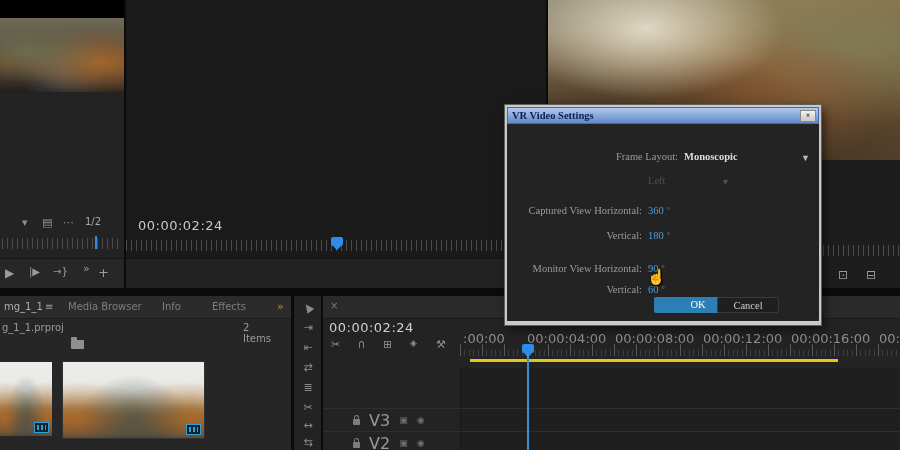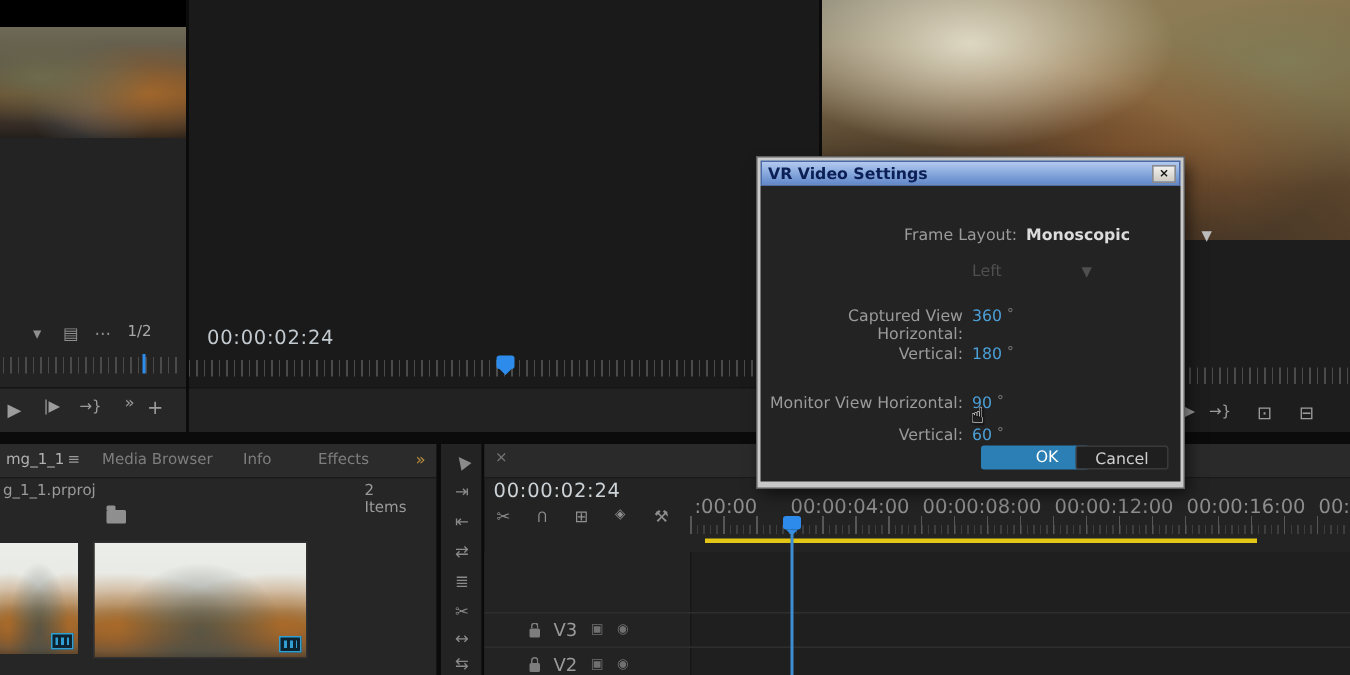--- a/index.html
+++ b/index.html
@@ -50,25 +50,25 @@
   .tool{position:absolute;left:0;width:28px;text-align:center;color:#8a8a8a;font-size:11px;line-height:1;}
   
   .tl-ticks{background-image:
       repeating-linear-gradient(90deg,#575757 0 1px,transparent 1px 22px),
       repeating-linear-gradient(90deg,#3e3e3e 0 1px,transparent 1px 4.4px);
     background-size:100% 12px,100% 6px;background-position:left bottom,left bottom;background-repeat:no-repeat;}
   .rlabel{position:absolute;font-size:13px;color:#8d8d8d;white-space:nowrap;}
   .trackrow{position:absolute;left:0;width:137px;height:22px;display:flex;align-items:center;gap:9px;padding-left:30px;box-sizing:border-box;}
   .lock{position:relative;width:7px;height:6px;background:#7d7d7d;border-radius:1px;margin-top:3px;}
   .lock::before{content:"";position:absolute;top:-4px;left:1px;width:3px;height:3px;border:1px solid #7d7d7d;border-bottom:none;border-radius:3px 3px 0 0;}
-  .tr-label{font-size:12px;color:#9a9a9a;}
+  .tr-label{font-size:16px;color:#9a9a9a;}
   .tr-ico{font-size:9px;color:#707070;line-height:1;}
   
-  .dialog{position:absolute;left:505px;top:105px;width:284px;height:220px;background:#c9c9c9;
-    padding:2px;box-sizing:border-box;box-shadow:0 0 0 1px #5f5f5f,3px 4px 10px rgba(0,0,0,.6);z-index:50;}
+  .dialog{position:absolute;left:505px;top:105px;width:316px;height:220px;background:#c9c9c9;
+    padding:2px;box-sizing:border-box;box-shadow:0 0 0 1px #5f5f5f,3px 4px 10px rgba(0,0,0,.6);z-index:50;font-family:Liberation Serif, serif;}
   .dlg-title{position:relative;height:17px;background:linear-gradient(180deg,#b3c9ee 0%,#8cacdf 45%,#6288c9 100%);
     border:1px solid #4a6aa5;box-sizing:border-box;}
   .dlg-title-text{position:absolute;left:4px;top:2px;font-size:10.5px;font-weight:bold;color:#0b1f55;}
   .dlg-close{position:absolute;right:2px;top:2px;width:16px;height:12px;background:linear-gradient(180deg,#f2f1ee,#cdc9c2);
     border:1px solid #8a8a8a;box-sizing:border-box;text-align:center;font-size:8px;line-height:10px;color:#111;font-weight:bold;}
   .dlg-body{position:relative;background:#232323;height:197px;}
   .dlg-row{position:absolute;left:0;width:100%;height:14px;font-size:10.5px;}
   .dlg-label{position:absolute;left:0;width:135px;text-align:right;color:#9b9b9b;}
   .dlg-value{position:absolute;left:141px;color:#dcdcdc;}
   .dlg-num{position:absolute;left:141px;color:#4c9fd6;}

